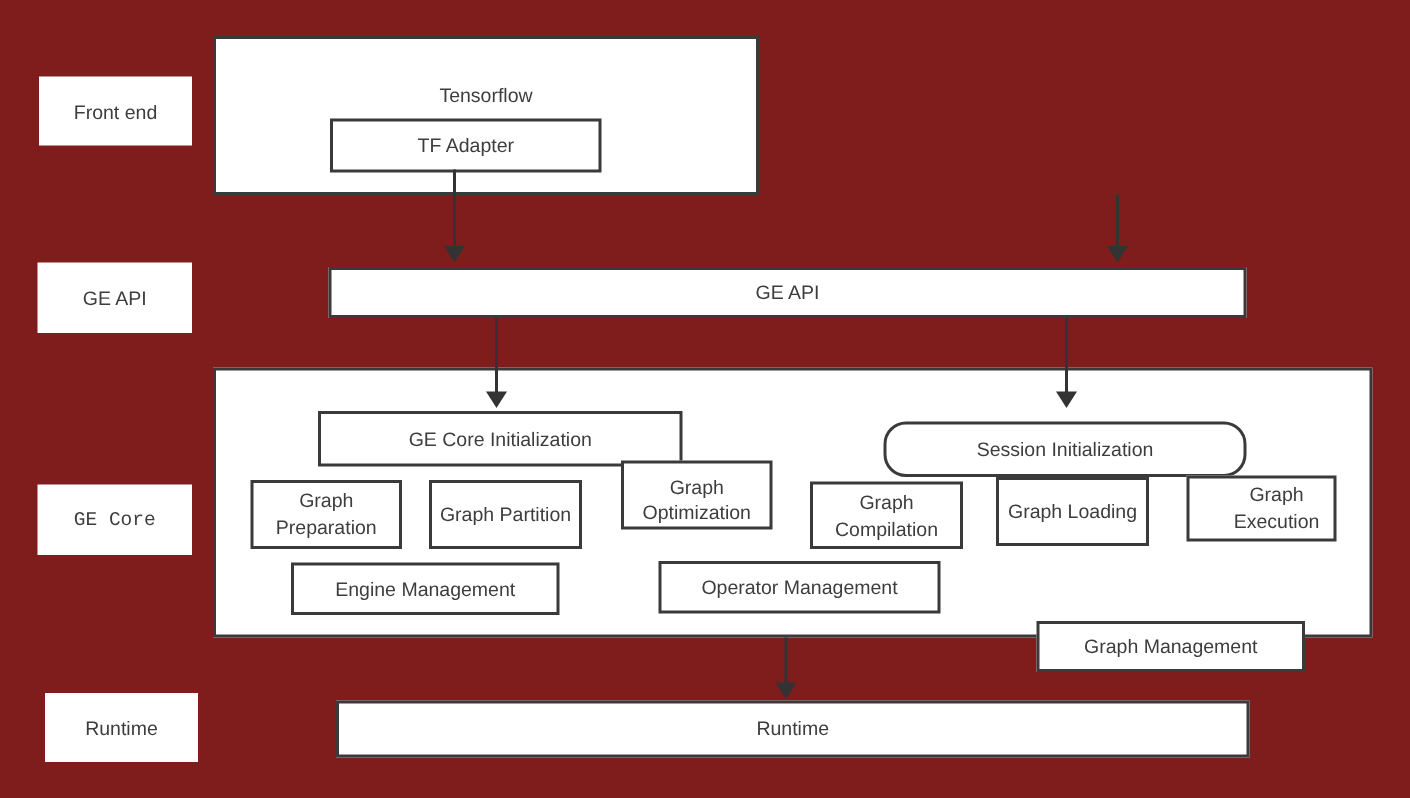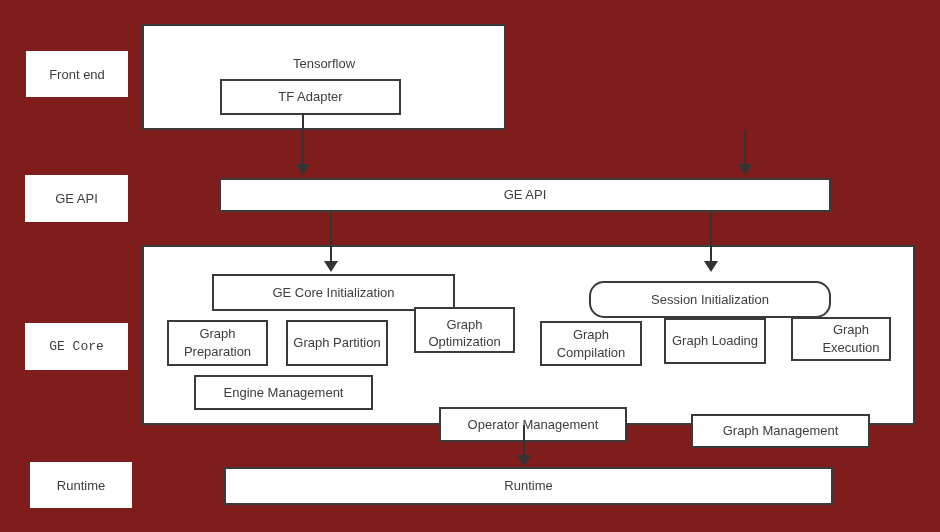--- a/index.html
+++ b/index.html
@@ -118,21 +118,21 @@
     <div class="box" style="left:520px; top:71px; width:102px; height:46px;">
       <span>Graph Loading</span>
     </div>
     <div class="box" style="left:647px; top:70px; width:100px; height:44px;padding-left:20px;">
       <span>Graph Execution</span>
     </div>
 
     <div class="box" style="left:50px; top:128px; width:179px; height:35px;">
       <span>Engine Management</span>
     </div>
-    <div class="box" style="left:295px; top:127px; width:188px; height:35px;margin-top:33px;">
+    <div class="box" style="left:295px; top:127px; width:188px; height:35px;">
       <span>Operator Management</span>
     </div>
     <div class="box" style="left:547px; top:126px; width:179px; height:34px;margin-top:41px;">
       <span>Graph Management</span>
     </div>
   </div>
 
   <div class="box" style="left:224px; top:467px; width:609px; height:38px;">
     <span>Runtime</span>
   </div>

